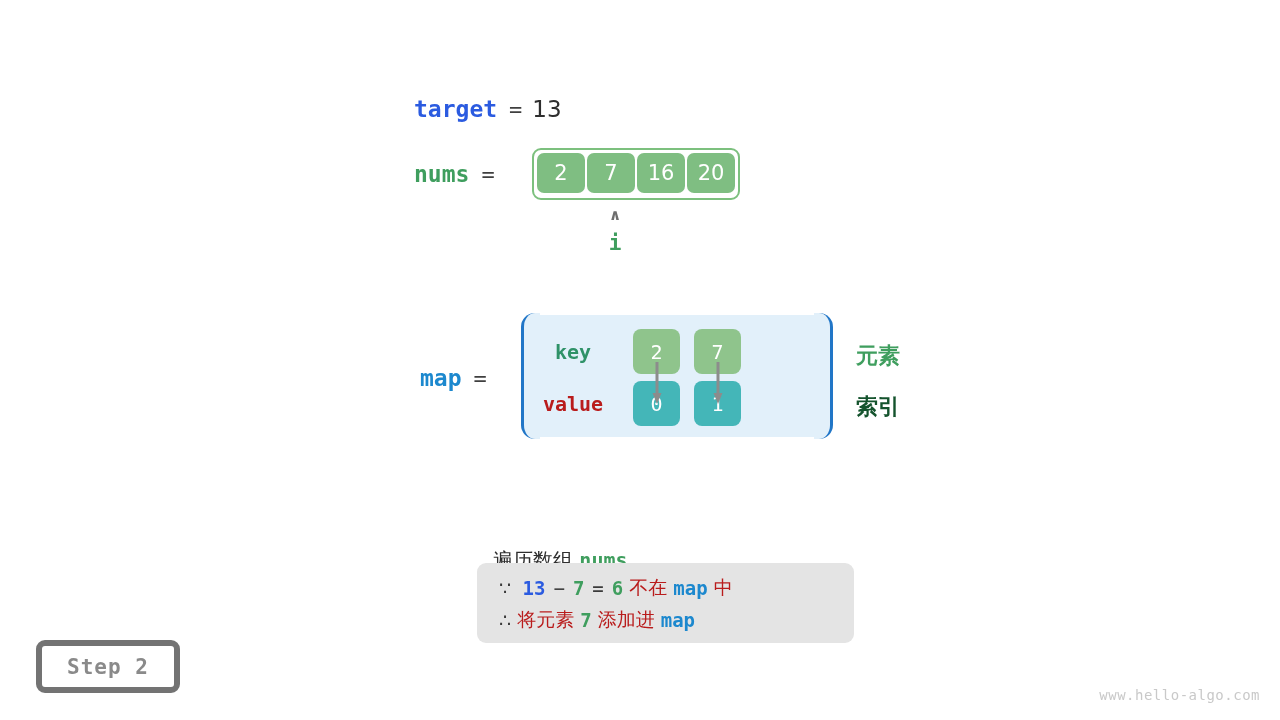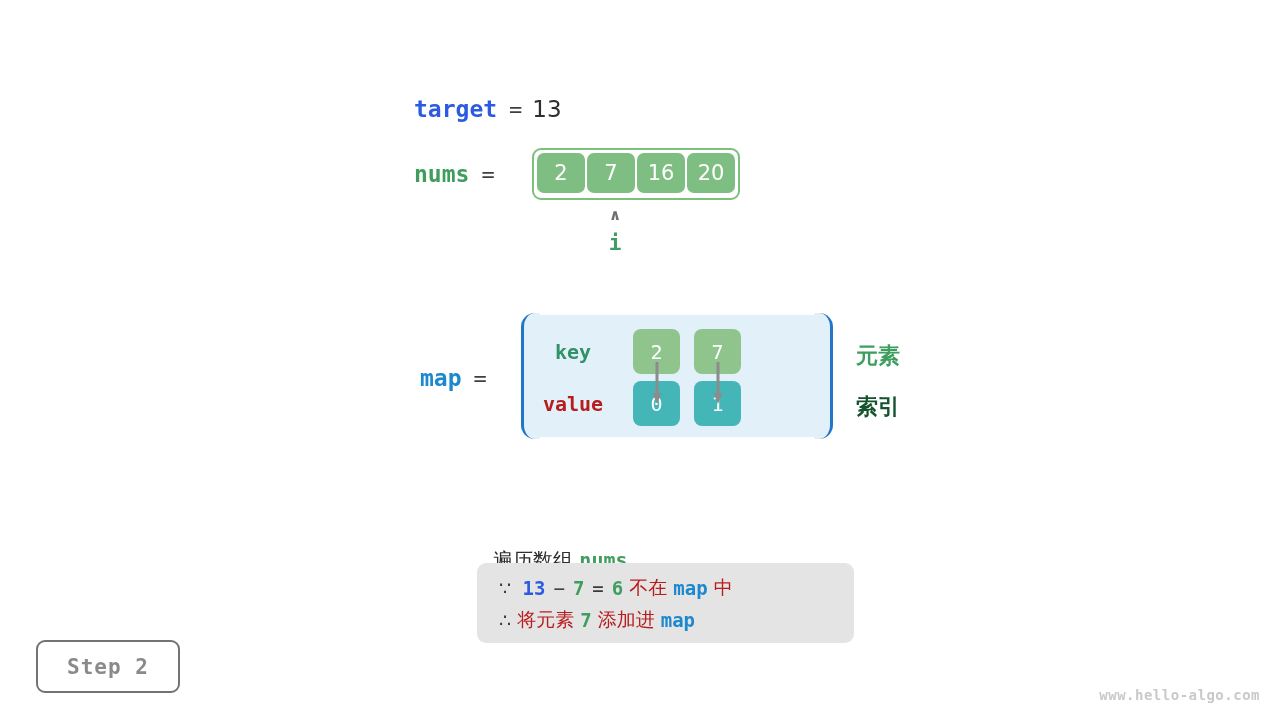--- a/index.html
+++ b/index.html
@@ -262,42 +262,42 @@
               font-family: "DejaVu Sans","Liberation Sans",sans-serif; }
 
   
   #step-badge {
     position: absolute;
     left: 36px;
     top: 640px;
     width: 144px;
     height: 53px;
     box-sizing: border-box;
-    border: 2px solid #737373;
+    border: 6px solid #737373;
     border-radius: 9px;
     background: #ffffff;
     display: flex;
     align-items: center;
     justify-content: center;
     color: #8A8A8A;
     font-size: 21px;
     font-family: "DejaVu Sans Mono", "Liberation Mono", monospace;
     font-weight: bold;
     letter-spacing: 1px;
   }
 
   
   #watermark {
     position: absolute;
     right: 20px;
     bottom: 17px;
     color: #C9C9C9;
     font-size: 14px;
     font-family: "DejaVu Sans Mono", "Liberation Mono", monospace;
-    font-weight: bold;
+    font-weight: normal;
     letter-spacing: 0.5px;
   }
 </style>
 </head>
 <body>
 
 <div class="stage">
 
   <div id="target-row">
     <span class="mono var-target">target</span>

